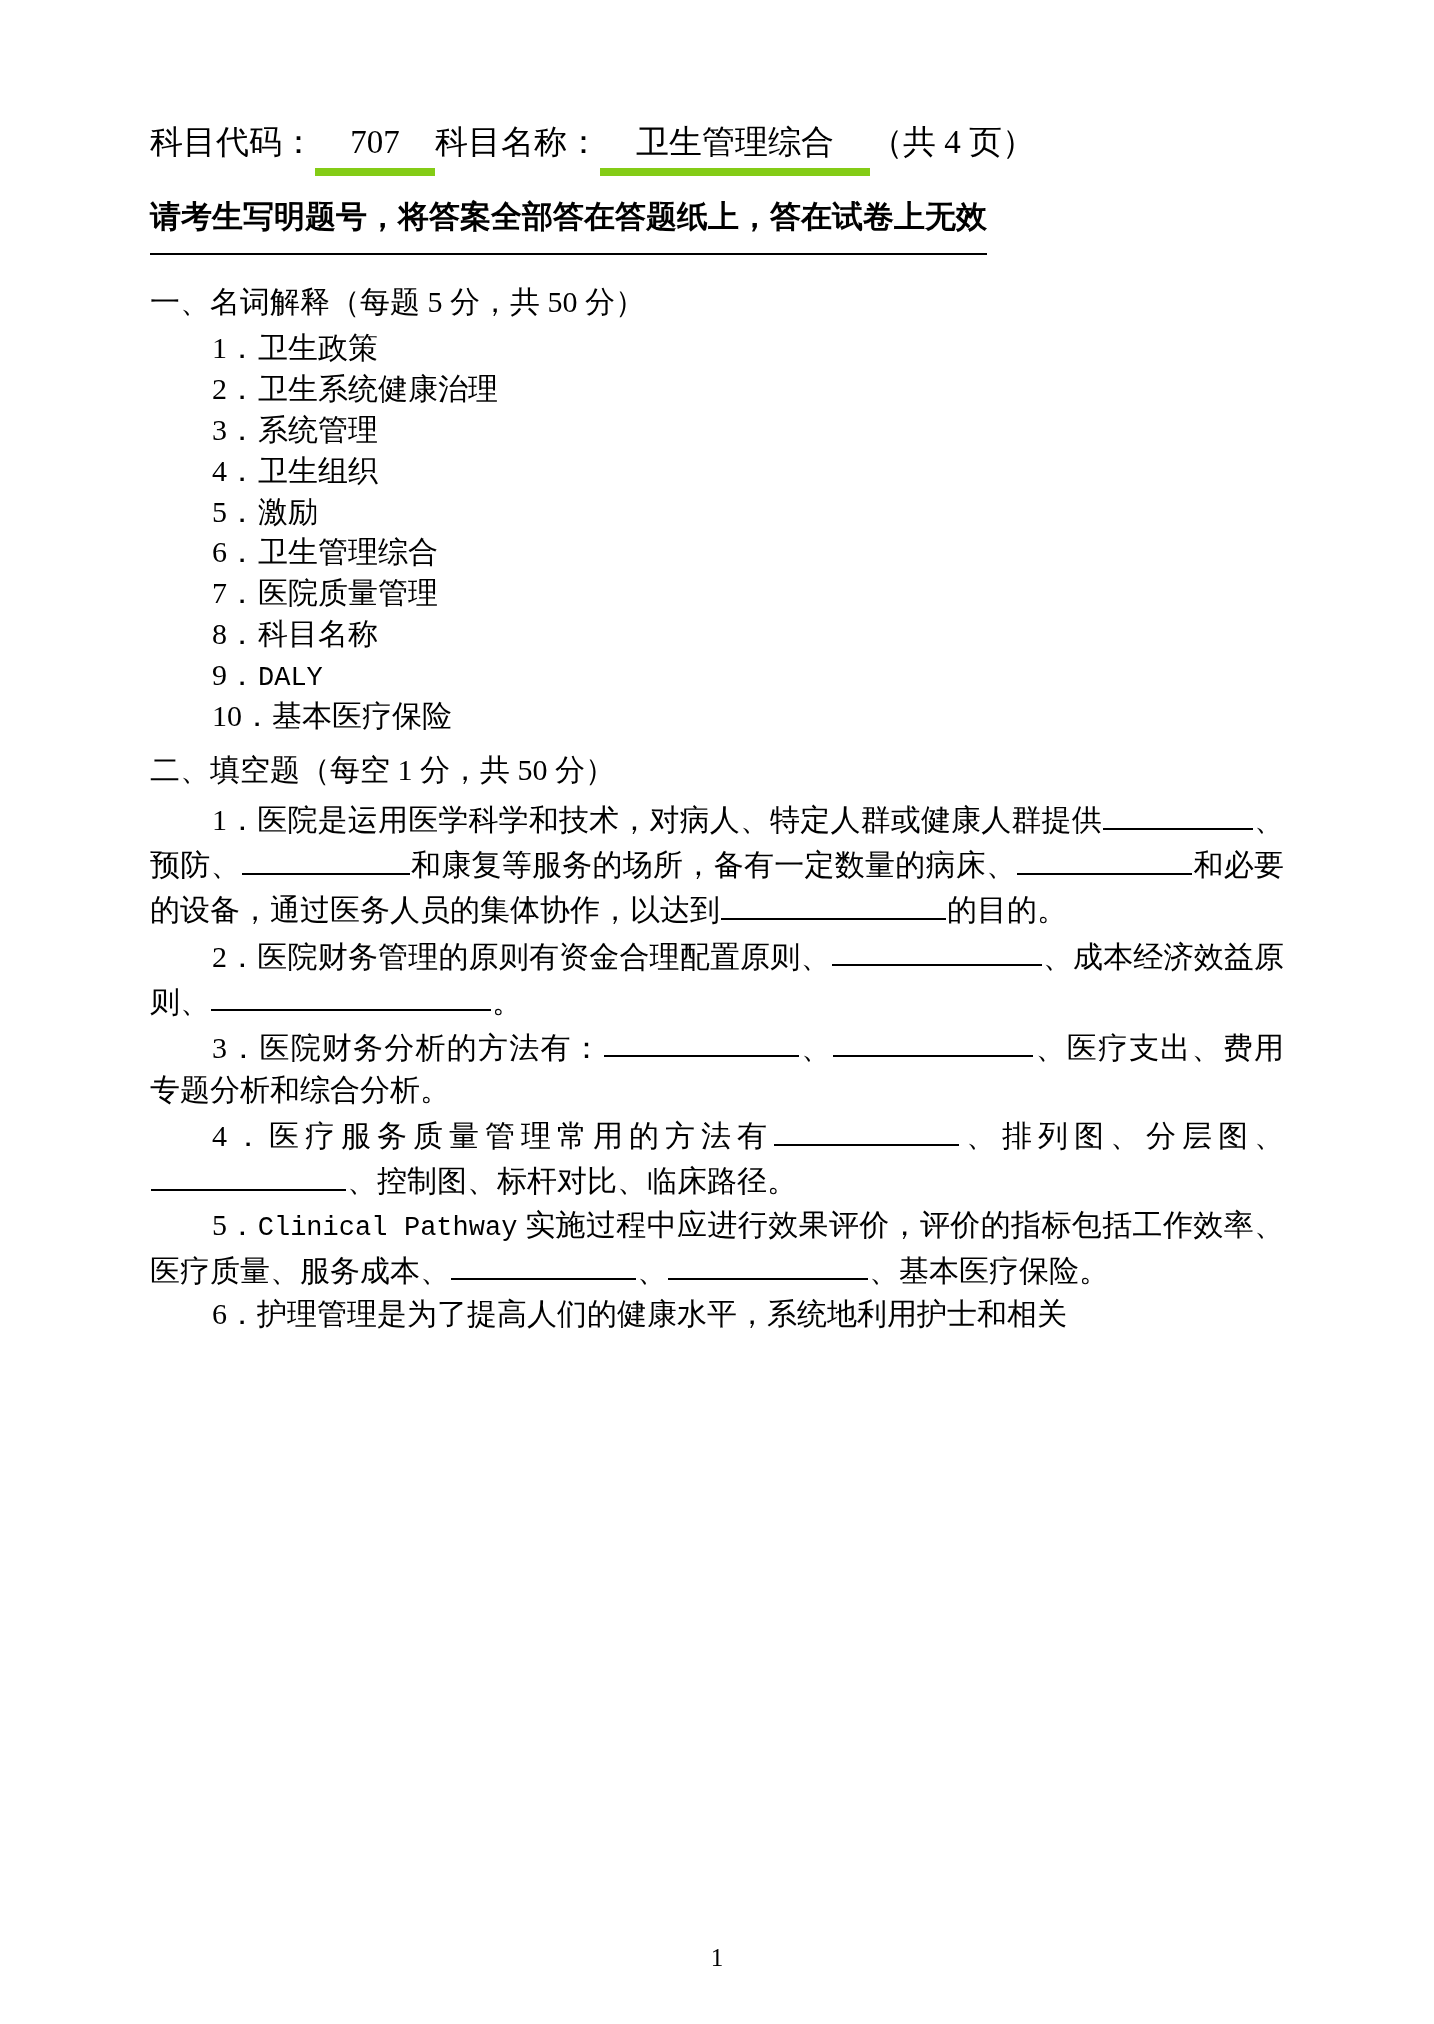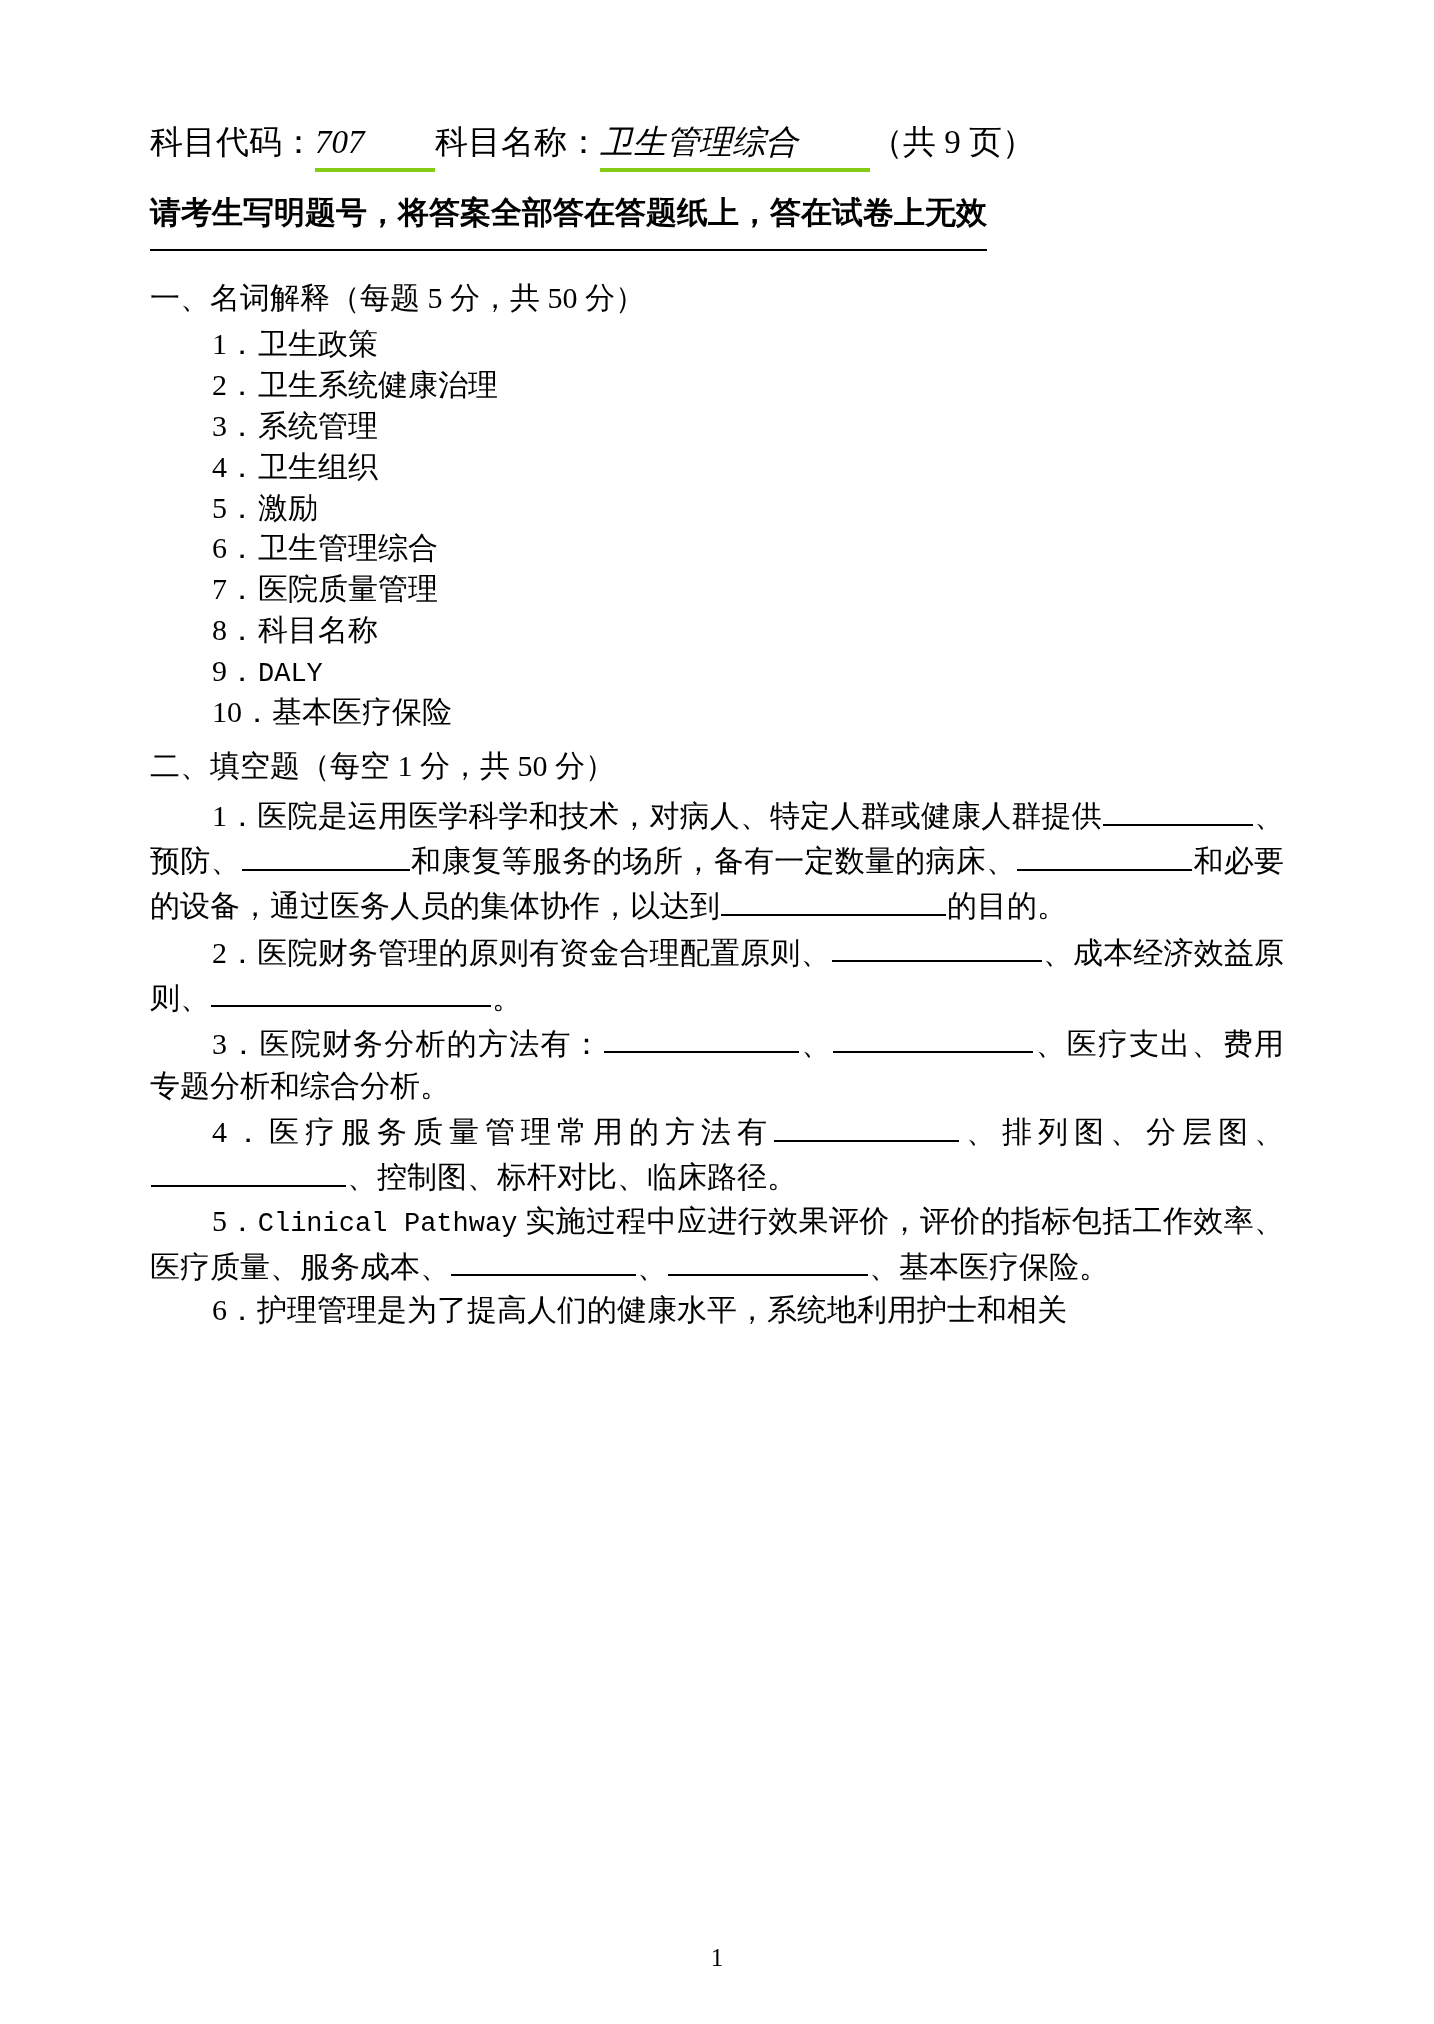--- a/index.html
+++ b/index.html
@@ -31,24 +31,23 @@
     line-height: 1.3;
   }
   .subject-line {
     font-size: 33px;
     line-height: 1.5;
     margin: 0 0 16px 0;
     white-space: nowrap;
   }
   .blank-ul {
     display: inline-block;
-    border-bottom: 4px solid #84cc16;
-    text-align: left;
+    border-bottom: 8px solid #84cc16;
+    text-align: center;
     vertical-align: baseline;
-    font-style: italic;
   }
   .code-blank { width: 120px; }
   .name-blank { width: 270px; }
   .notice {
     font-family: "DejaVu Sans", "Liberation Sans", sans-serif;
     font-weight: bold;
     font-size: 31px;
     border-bottom: 2px solid #000;
     display: inline-block;
     padding-bottom: 16px;
@@ -114,21 +113,21 @@
     font-size: 25px;
   }
 </style>
 </head>
 <body>
 
 <div class="page">
 
 
   <div class="subject-line">
-    <span>科目代码：</span><span class="blank-ul code-blank">707</span><span>科目名称：</span><span class="blank-ul name-blank">卫生管理综合</span><span>（共 9 页）</span>
+    <span>科目代码：</span><span class="blank-ul code-blank">707</span><span>科目名称：</span><span class="blank-ul name-blank">卫生管理综合</span><span>（共 4 页）</span>
   </div>
 
   <div class="notice">请考生写明题号，将答案全部答在答题纸上，答在试卷上无效</div>
 
   <div class="section-head">一、名词解释（每题 5 分，共 50 分）</div>
 
   <ul class="term-list">
     <li><span class="term-num">1．</span><span>卫生政策</span></li>
     <li><span class="term-num">2．</span><span>卫生系统健康治理</span></li>
     <li><span class="term-num">3．</span><span>系统管理</span></li>

